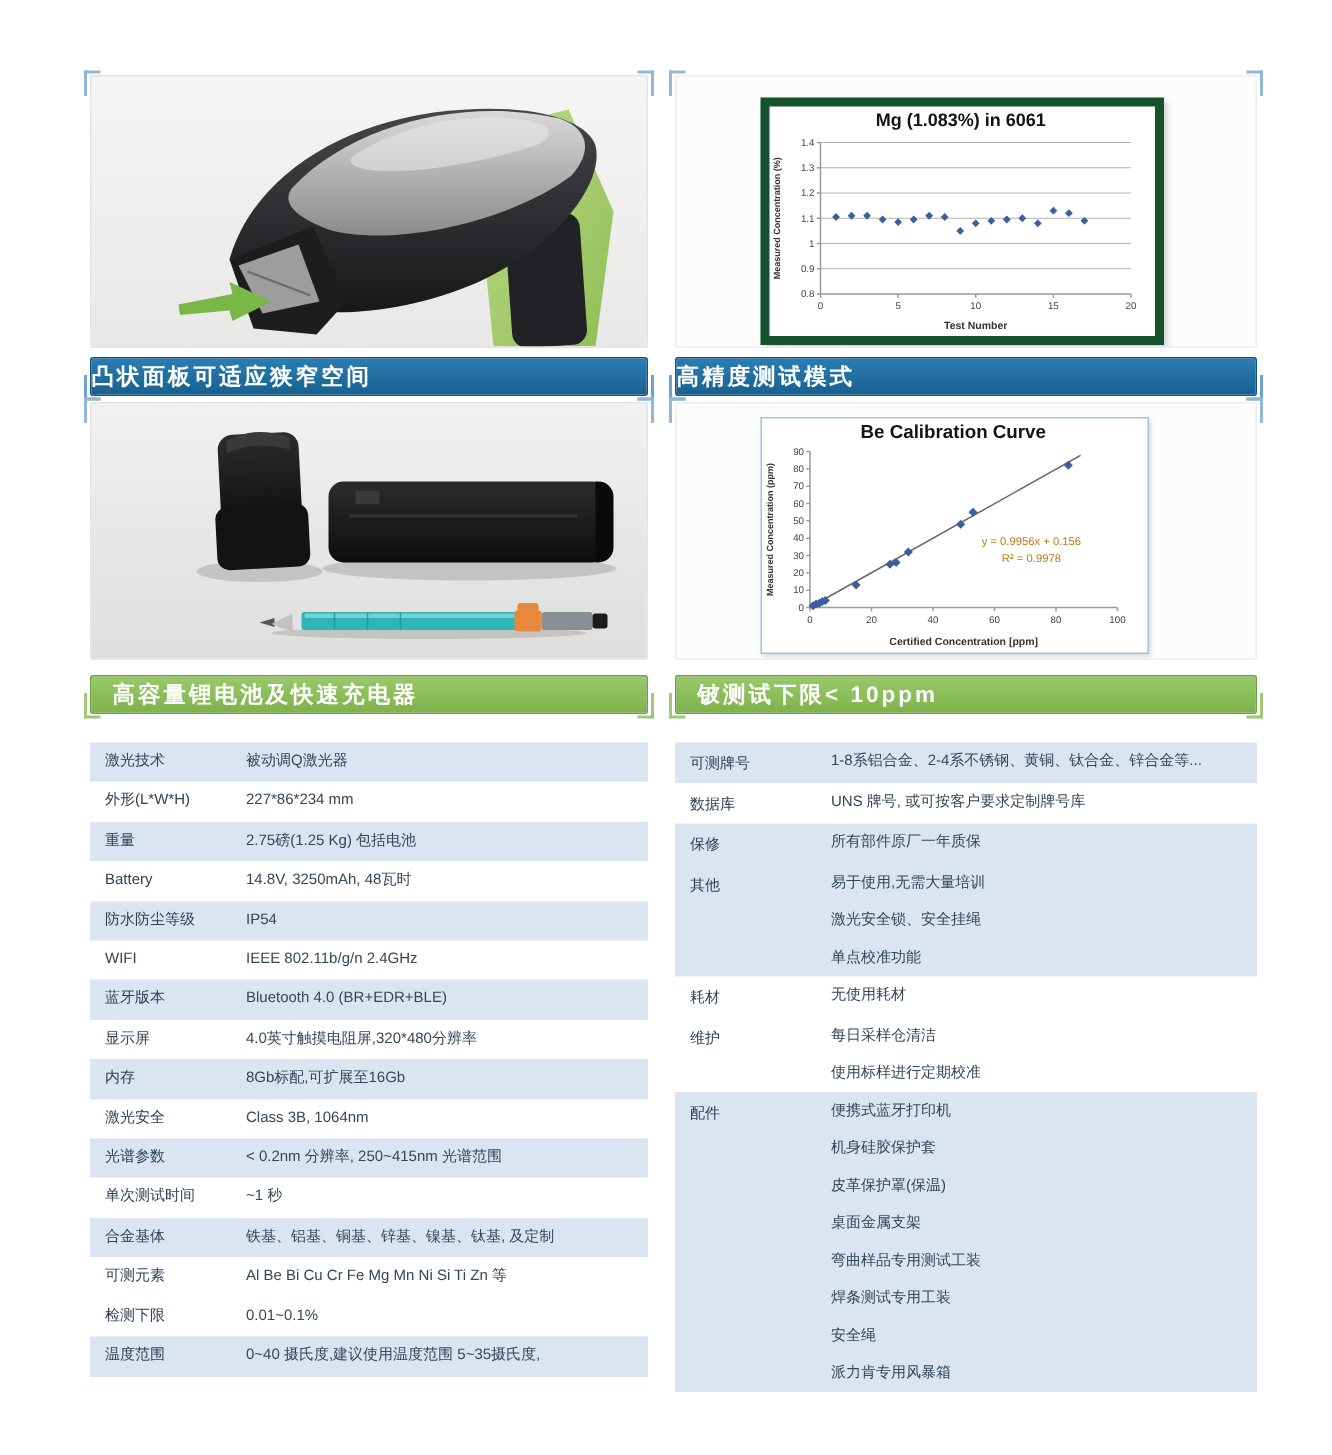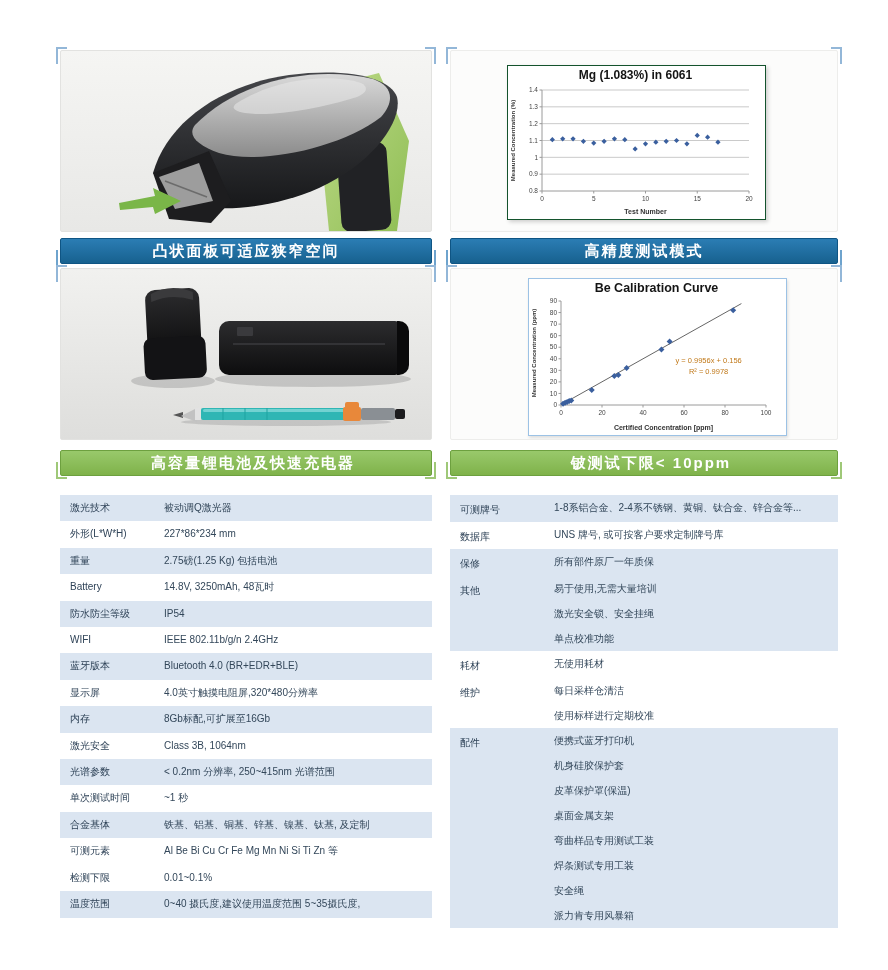--- a/index.html
+++ b/index.html
@@ -11,24 +11,24 @@
   .section{position:relative;}
   .sec-1,.sec-c1{margin-bottom:4px;}
   .sec-2,.sec-c2{margin-bottom:0;}
   
   .panel{position:relative;border-radius:2px;overflow:hidden;}
   .img-panel{height:182px;background:linear-gradient(#f5f5f3,#e8e8e6);border:1px solid #e2e2e0;box-sizing:border-box;}
   .img-panel.battery{height:172px;background:linear-gradient(#f1f1ef,#dededc);}
   .chart-panel{height:182px;background:#fcfcfb;border:1px solid #ededeb;box-sizing:border-box;}
   .chart-panel.second{height:172px;}
   .chart-box{position:absolute;background:#ffffff;}
-  #chart-mg-box{left:56px;top:14px;width:257px;height:153px;border:1px solid #14532d;box-shadow:2px 2px 4px rgba(0,0,0,.18);}
-  #chart-be-box{left:56px;top:9px;width:257px;height:156px;border:1px solid #9cc2e5;box-shadow:1px 2px 3px rgba(0,0,0,.12);margin-left:21px;}
+  #chart-mg-box{left:56px;top:14px;width:257px;height:153px;border:6px solid #14532d;box-shadow:2px 2px 4px rgba(0,0,0,.18);}
+  #chart-be-box{left:56px;top:9px;width:257px;height:156px;border:1px solid #9cc2e5;box-shadow:1px 2px 3px rgba(0,0,0,.12);}
   
-  .banner{position:relative;height:26px;margin-top:6px;border-radius:2px;display:flex;align-items:center;justify-content:center;
+  .banner{position:relative;height:26px;margin-top:6px;border-radius:2px;display:flex;align-items:center;justify-content:flex-start;
           color:#ffffff;font-size:15px;font-weight:700;letter-spacing:2px;}
   .banner.green{margin-top:10px;}
   .banner.blue{background:linear-gradient(#2b7db4,#17618f);border:1px solid #0f5584;box-sizing:border-box;}
   .banner.green{background:linear-gradient(#99c96b,#7fb24a);border:1px solid #6da03f;box-sizing:border-box;padding-left:14px;}
   
   .cb{position:absolute;width:9px;height:15px;pointer-events:none;}
   .cb.tl{left:-4px;top:-3px;border-left:2px solid;border-top:2px solid;}
   .cb.tr{right:-4px;top:-3px;border-right:2px solid;border-top:2px solid;}
   .cb.bl{left:-4px;bottom:-3px;border-left:2px solid;border-bottom:2px solid;}
   .cb.br{right:-4px;bottom:-3px;border-right:2px solid;border-bottom:2px solid;}

